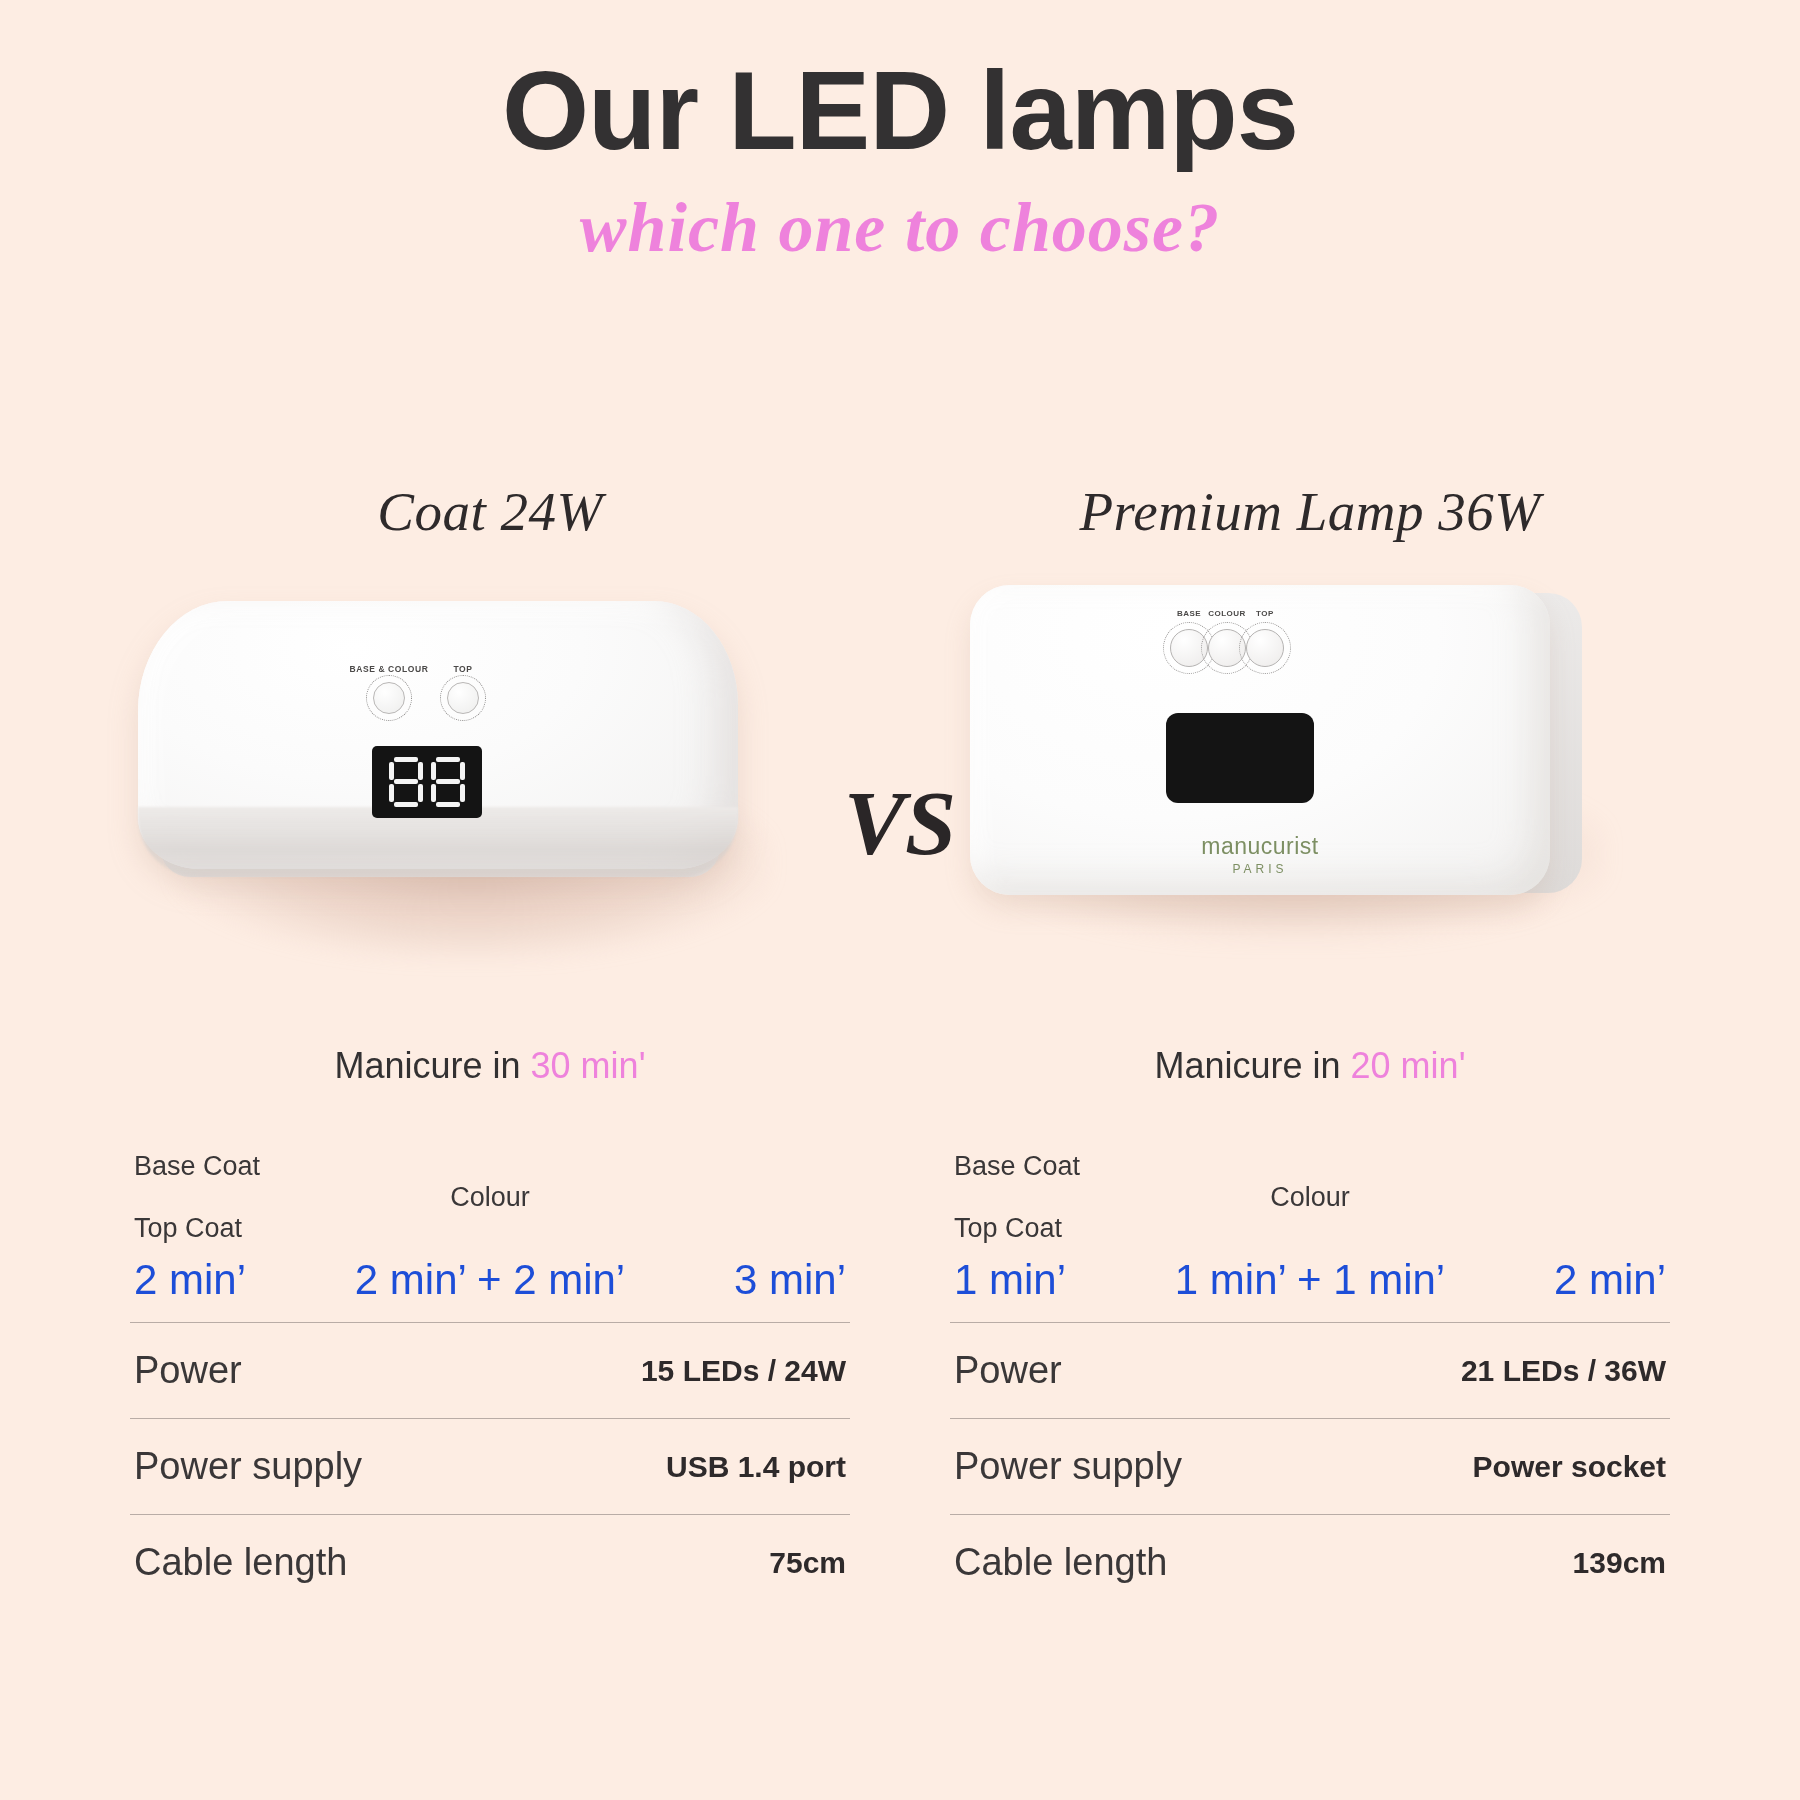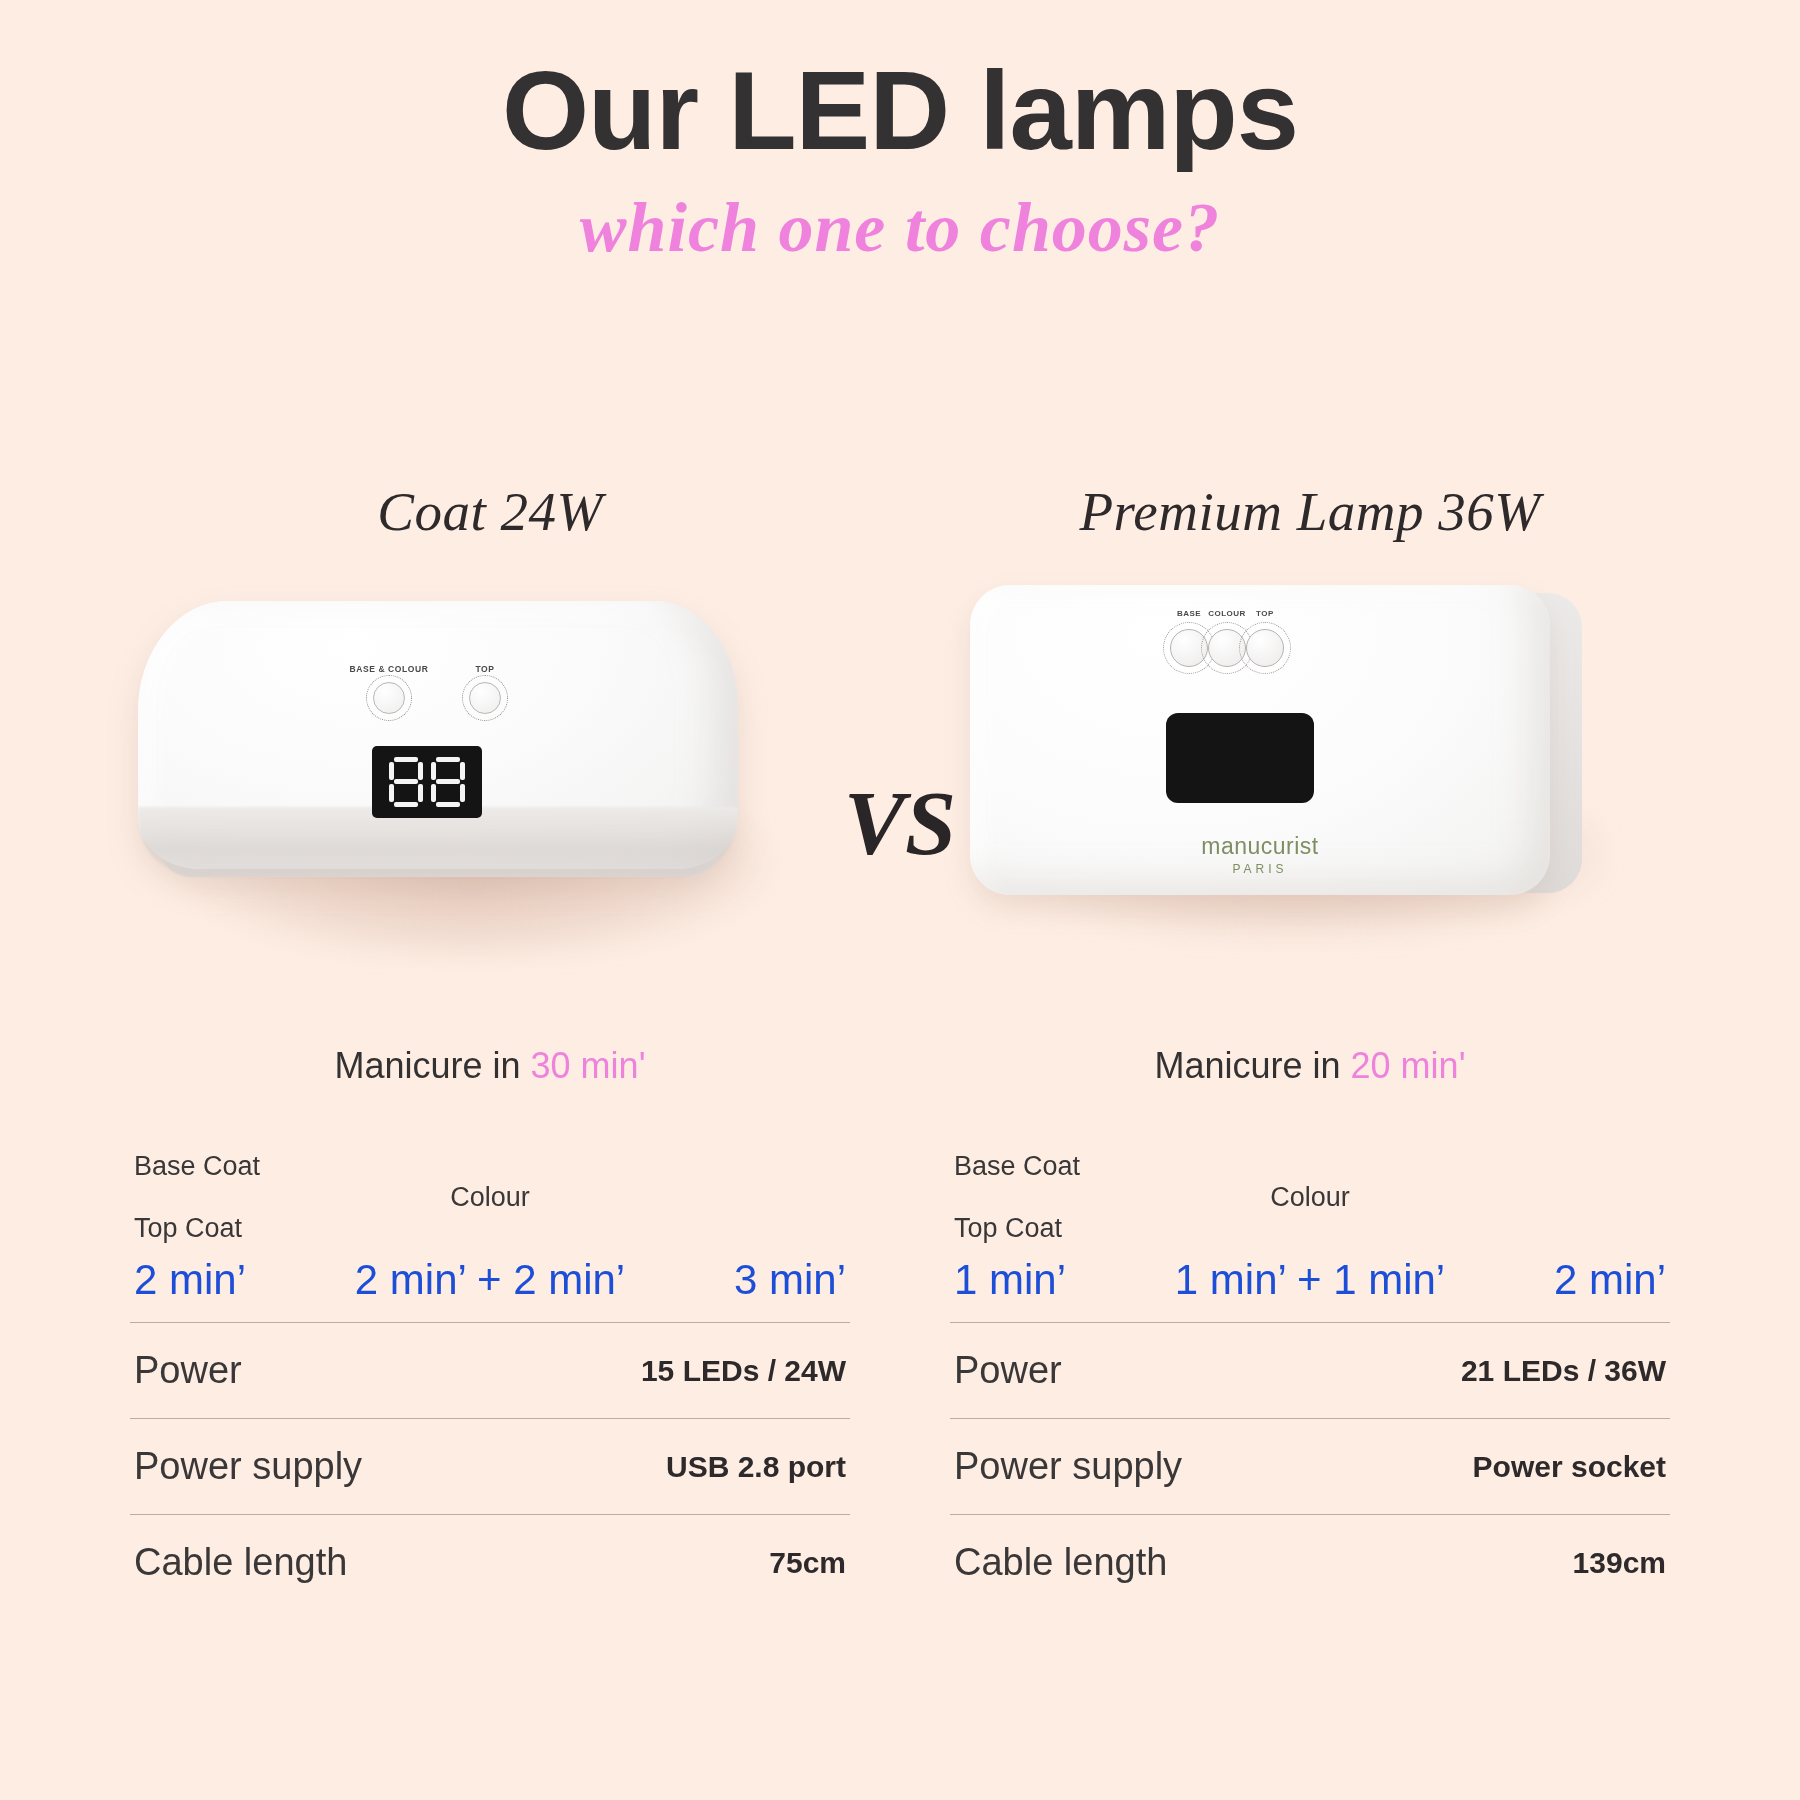--- a/index.html
+++ b/index.html
@@ -80,21 +80,21 @@
                 0 16px 30px rgba(190,158,142,.26);
   }
   .lamp1-edge {
     position:absolute; left:18px; top:236px; width:600px; height:70px;
     background:linear-gradient(180deg,rgba(236,233,231,.95) 0%,rgba(214,209,206,.7) 60%,rgba(200,194,190,.2) 100%);
     border-radius:0 0 60px 60px;
     filter:blur(1px);
   }
   .btn-row {
     position:absolute; left:246px; top:104px;
-    display:flex; gap:50px; align-items:flex-start;
+    display:flex; gap:28px; align-items:flex-start;
   }
   .knob { position:relative; width:46px; height:46px; }
   .knob .ring {
     position:absolute; inset:0; border-radius:50%;
     border:1.6px dotted #8d8b8a;
   }
   .knob .inner {
     position:absolute; inset:7px; border-radius:50%;
     background:radial-gradient(circle at 36% 30%,#ffffff,#ededec);
     border:1.4px solid #b9b7b6;
@@ -276,21 +276,21 @@
           <span>3 min’</span>
         </div>
         <div class="rule"></div>
         <div class="row">
           <span class="lab">Power</span>
           <span class="val">15 LEDs / 24W</span>
         </div>
         <div class="rule"></div>
         <div class="row">
           <span class="lab">Power supply</span>
-          <span class="val">USB 2.8 port</span>
+          <span class="val">USB 1.4 port</span>
         </div>
         <div class="rule"></div>
         <div class="row">
           <span class="lab">Cable length</span>
           <span class="val">75cm</span>
         </div>
       </div>
     </div>
 
     <div class="col right">

